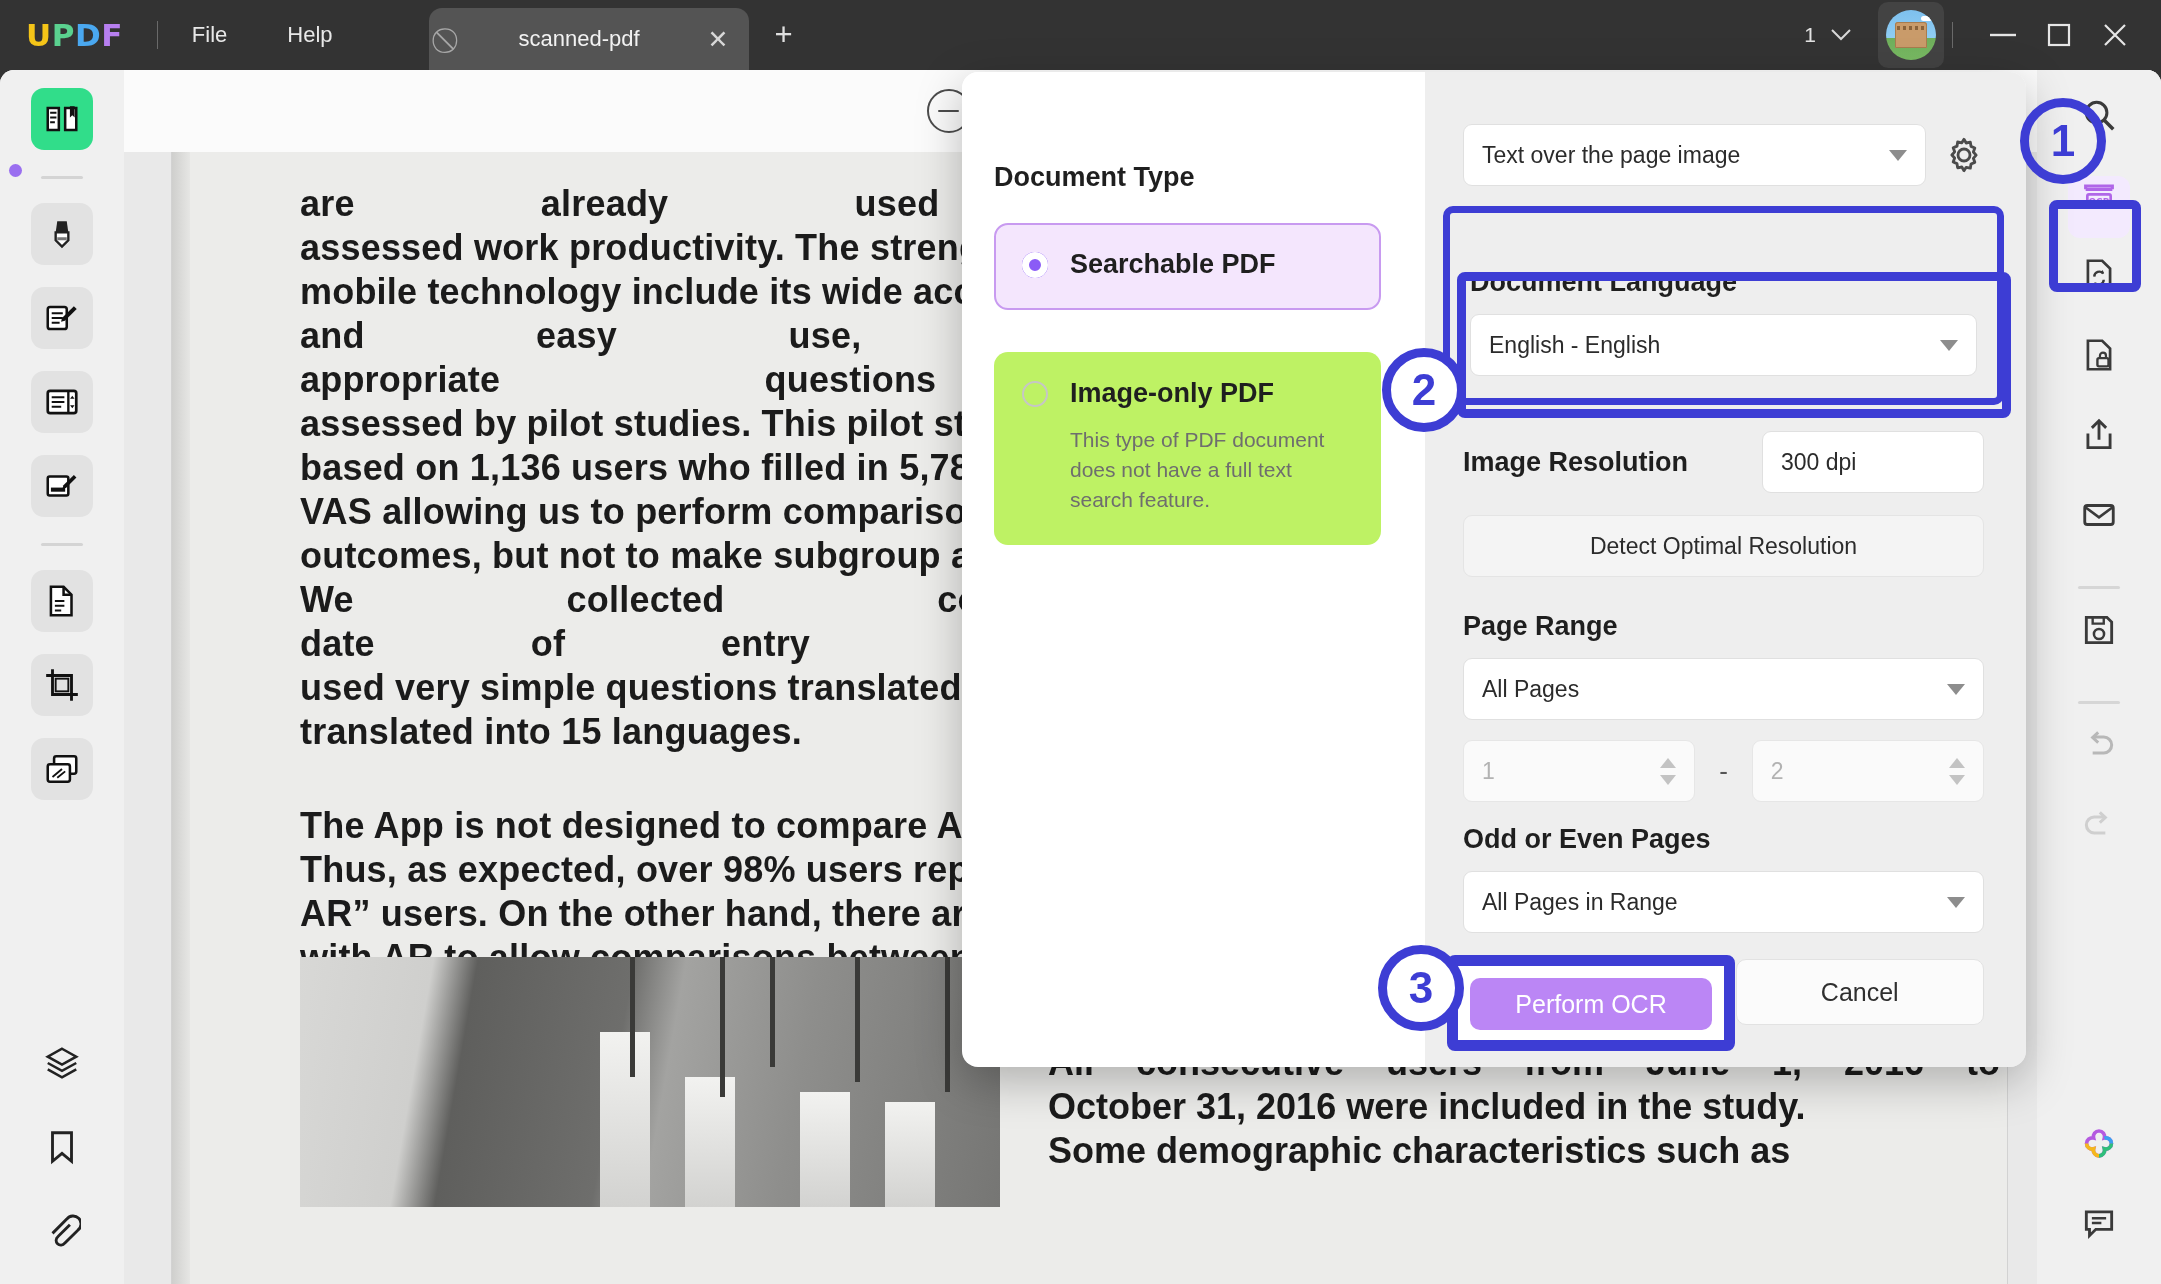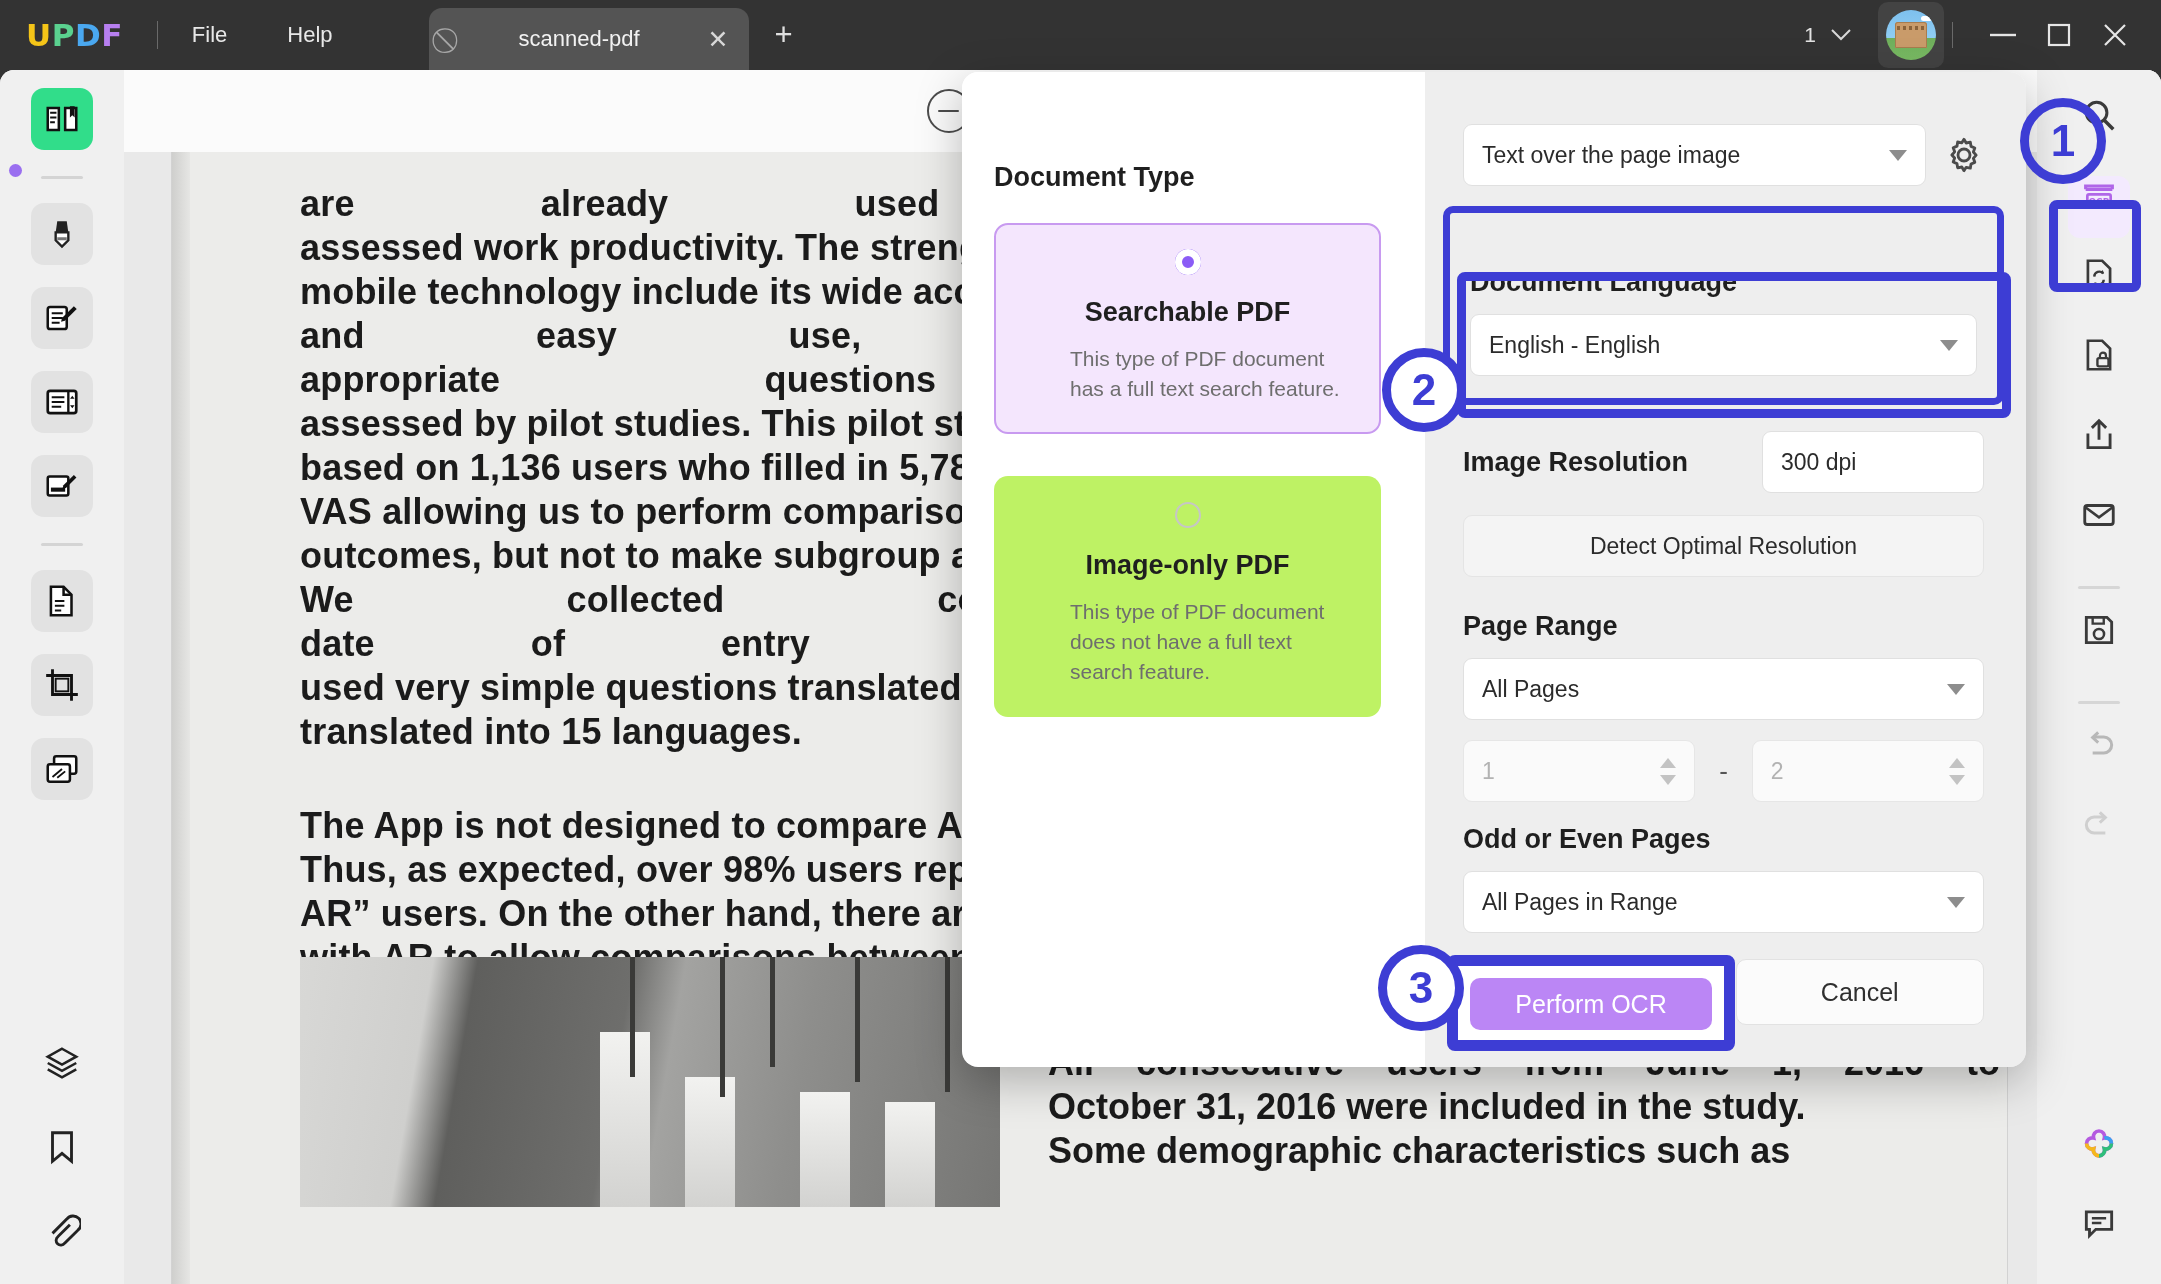--- a/index.html
+++ b/index.html
@@ -138,21 +138,21 @@
     box-shadow:0 14px 46px rgba(0,0,0,0.26);
   }
   .dlg-left { width:463px; background:#ffffff; padding:52px 44px 0 32px; }
   .dlg-right { flex:1; background:#eeeeee; padding:52px 42px 0 38px; position:relative; }
   .sec-title { font-size:27px; font-weight:700; color:#1f1f1f; margin-bottom:30px;margin-top:38px; }
   .sec-title.sm { margin-bottom:16px; }
 
   .opt-card { border-radius:14px; padding:24px 26px 28px 26px; position:relative; }
   .opt-card.sel { background:#f4e6fd; border:2px solid #c89af0; }
   .opt-card.unsel { background:#bef264; border:2px solid transparent; margin-top:42px; }
-  .opt-head { display:flex; align-items:center; gap:22px;flex-direction:column; }
+  .opt-head { display:flex; align-items:center; gap:22px; }
   .radio { width:26px; height:26px; border-radius:50%; flex:none; }
   .radio.on { background:#8b5cf6; box-shadow: inset 0 0 0 7px #ffffff, inset 0 0 0 9px #8b5cf6; }
   .radio.off { border:2.5px solid #c6c6c6; }
   .opt-name { font-size:27px; font-weight:700; color:#1f1f1f; }
   .opt-desc { font-size:21px; color:#6e6e6e; line-height:30px; margin:16px 0 0 48px; }
 
   .lbl-row { display:flex; align-items:center; justify-content:space-between; }
   .help-ico { width:34px; height:34px; border-radius:50%; border:2px solid #8a8a8a;
     color:#6e6e6e; font-size:21px; display:flex; align-items:center; justify-content:center;
     cursor:pointer; }
@@ -539,21 +539,20 @@
   <div class="dialog">
 
     <div class="dlg-left">
       <div class="sec-title">Document Type</div>
 
       <div class="opt-card sel">
         <div class="opt-head">
           <div class="radio on"></div>
           <div class="opt-name">Searchable PDF</div>
         </div>
-        <div class="opt-desc">This type of PDF document has a full text search feature.</div>
       </div>
 
       <div class="opt-card unsel">
         <div class="opt-head">
           <div class="radio off"></div>
           <div class="opt-name">Image-only PDF</div>
         </div>
         <div class="opt-desc">This type of PDF document does not have a full text search feature.</div>
       </div>
     </div>

